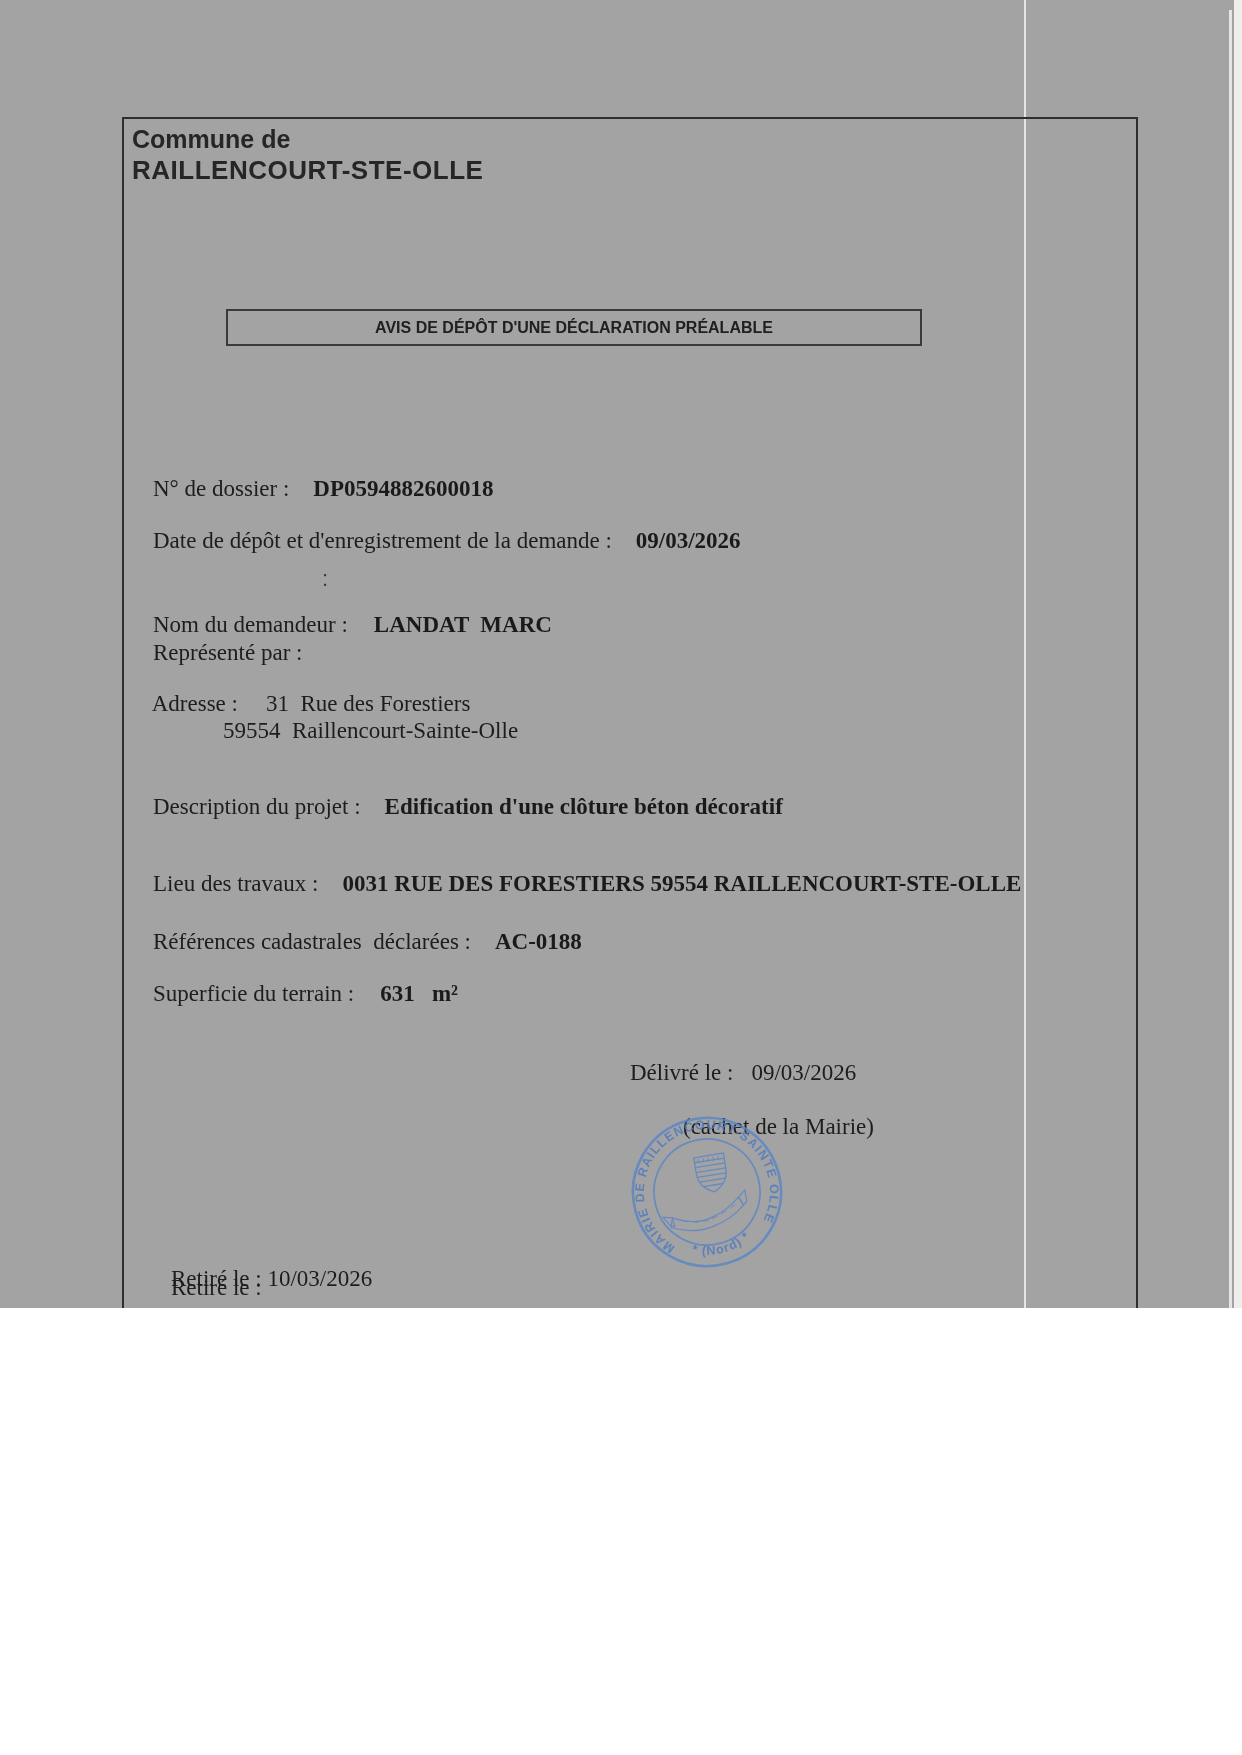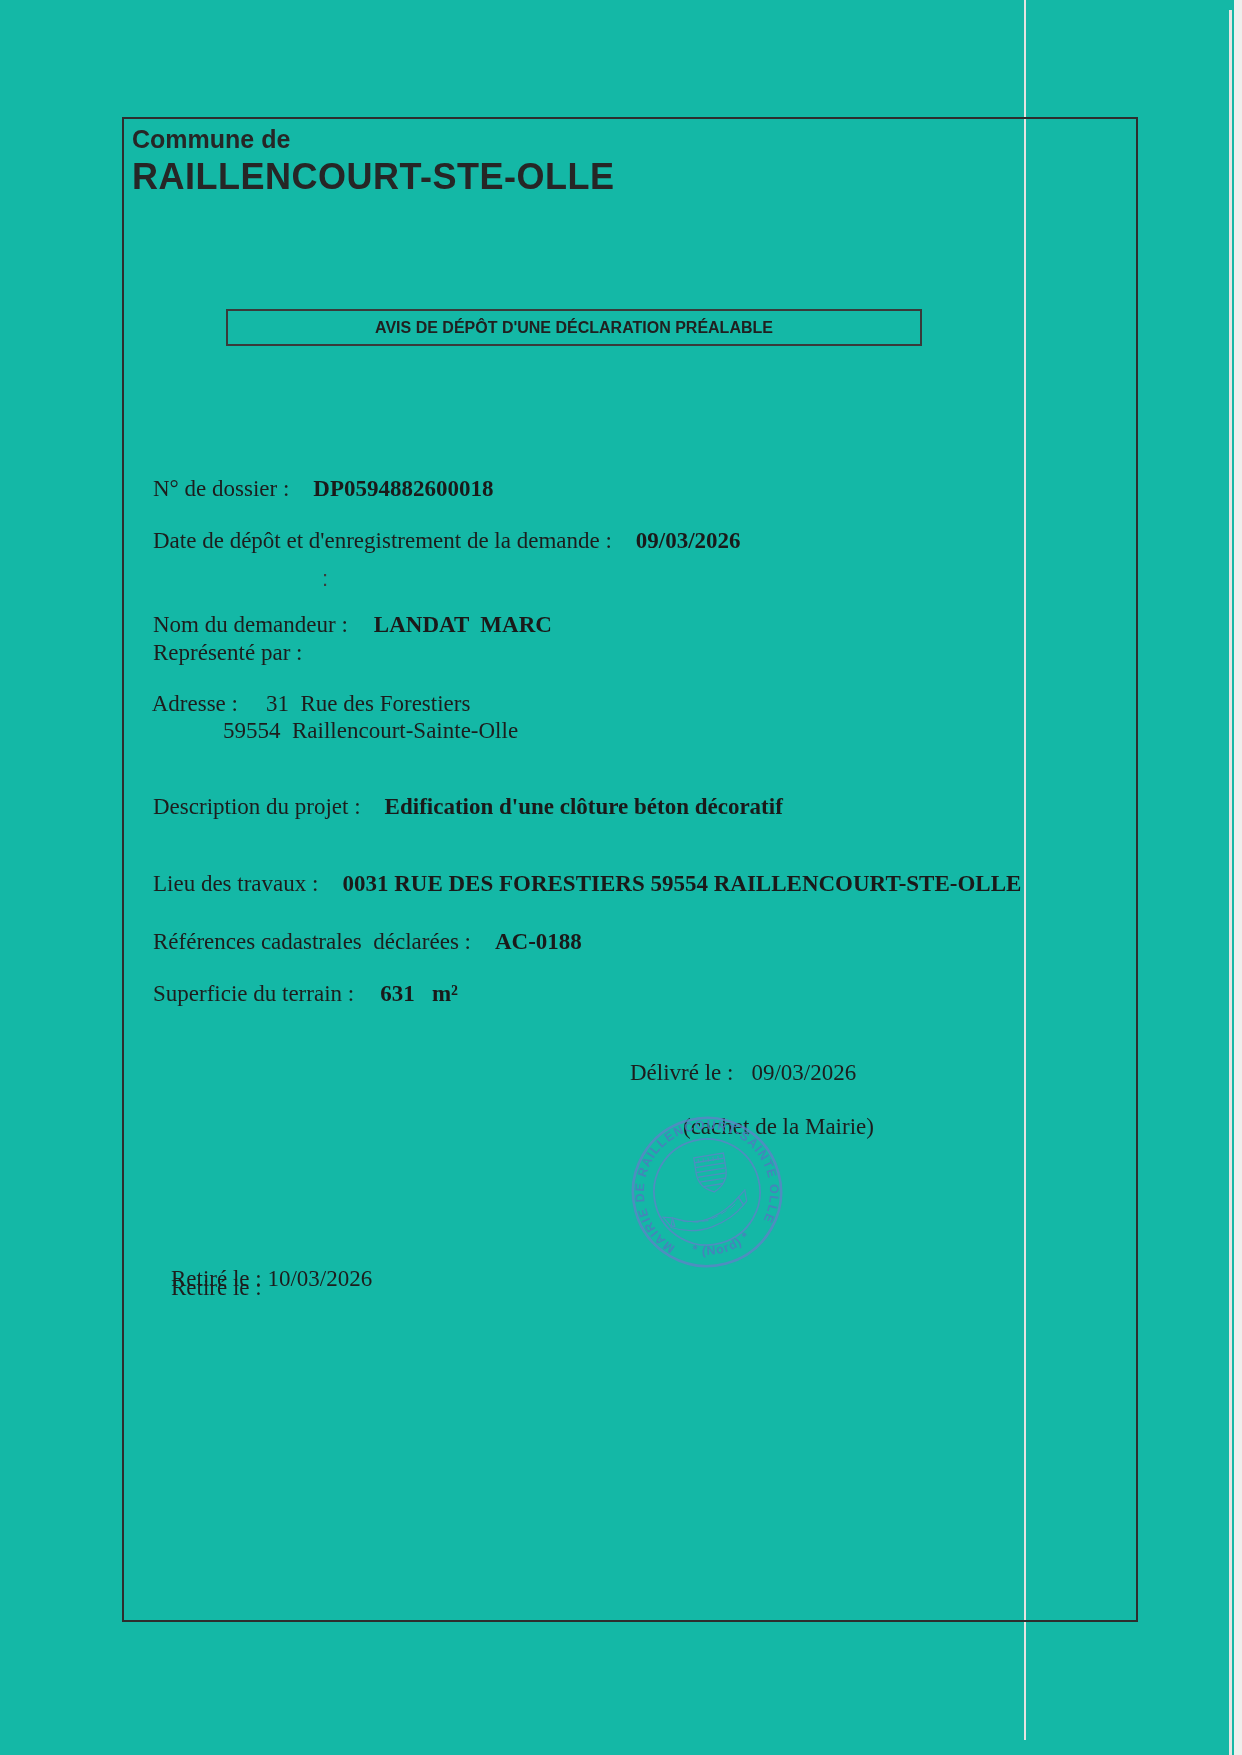--- a/index.html
+++ b/index.html
@@ -1,32 +1,32 @@
 <!DOCTYPE html>
 <html><head>
 <meta charset="utf-8">
 <style>
   html,body{margin:0;padding:0;background:#ffffff;}
   .page{
     position:relative;
-    width:1242px;height:1755px;
-    background:#14b8a6;
+    width:1242px;height:1308px;
+    background:#a3a3a3;
     font-family:"Liberation Sans","DejaVu Sans",sans-serif;
     color:#1d1d1d;
     overflow:hidden;
   }
   .scanline-v{position:absolute;background:#e6e5e2;}
   .edge-shade{position:absolute;background:#efeeec;}
   .doc-border{
     position:absolute;left:122px;top:117px;width:1012px;height:1501px;
     border:2px solid #2e2e2e;background:transparent;
   }
   .commune{position:absolute;left:132px;top:124px;font-weight:bold;color:#262626;line-height:1.22;}
   .commune .l1{font-size:25px;}
-  .commune .l2{font-size:36px;letter-spacing:.5px;}
+  .commune .l2{font-size:26px;letter-spacing:.5px;}
   .title-box{
     position:absolute;left:226px;top:309px;width:692px;height:33px;
     border:2px solid #3a3a3a;
     display:flex;align-items:center;justify-content:center;
   }
   .title-box .t{font-size:16px;font-weight:bold;color:#202020;white-space:pre;}
   .row{position:absolute;font-size:23px;white-space:pre;color:#1d1d1d;font-family:Liberation Serif, serif;}
   .b{font-weight:bold;color:#1a1a1a;}
   .gap18{display:inline-block;width:18px;}
   .gap24{display:inline-block;width:24px;}

